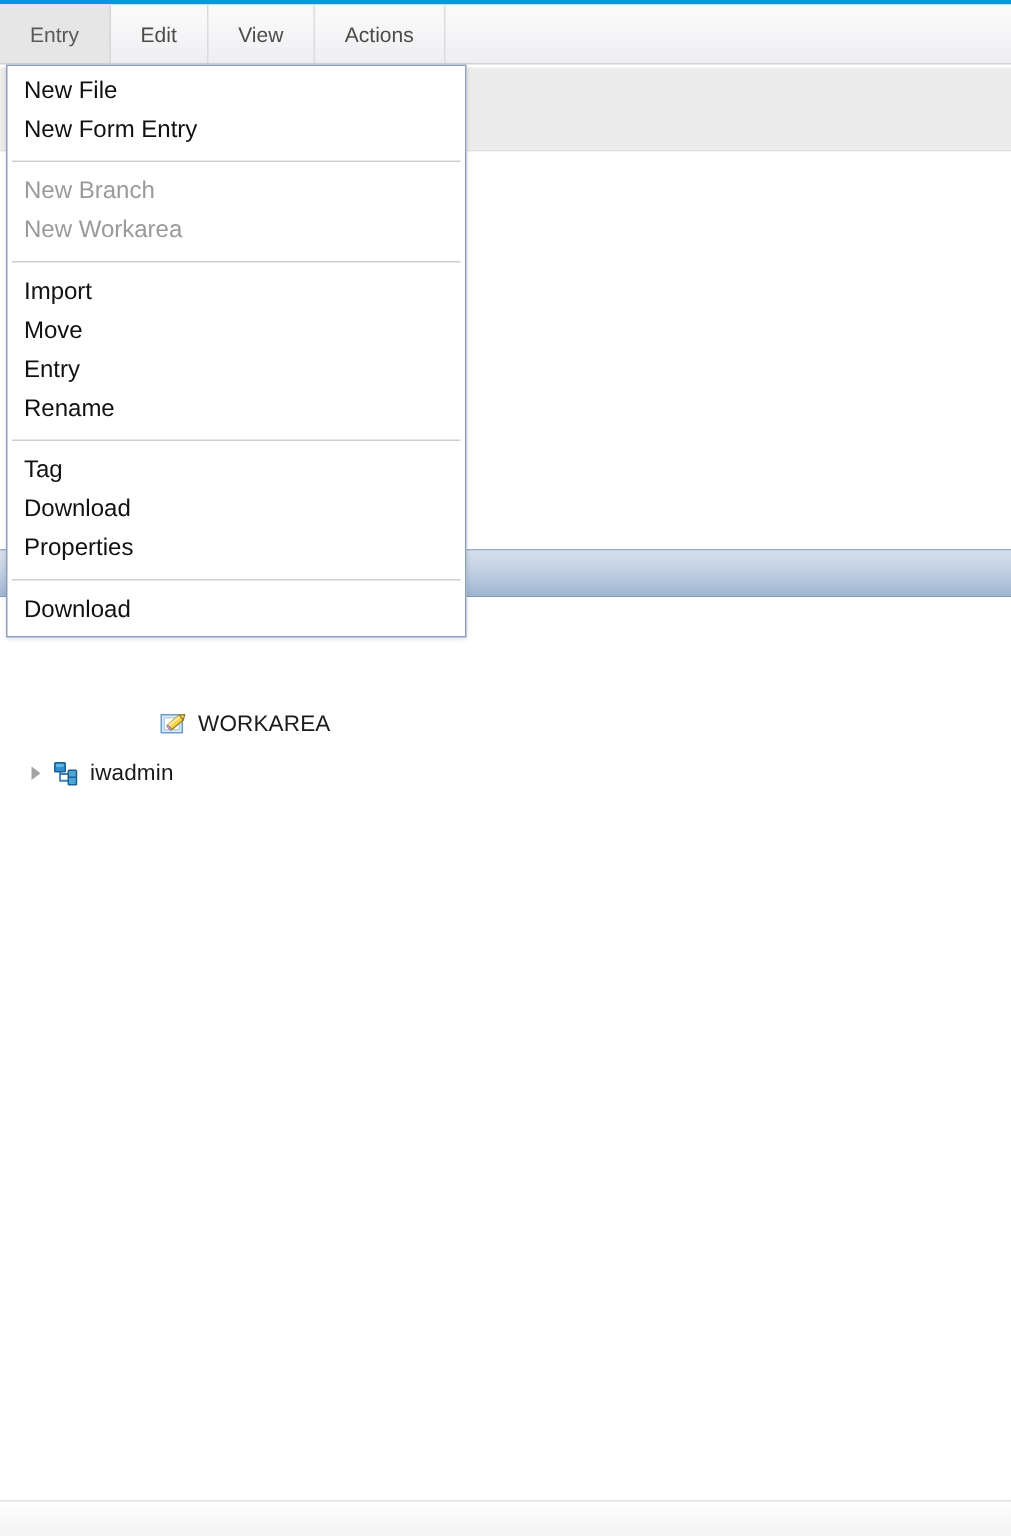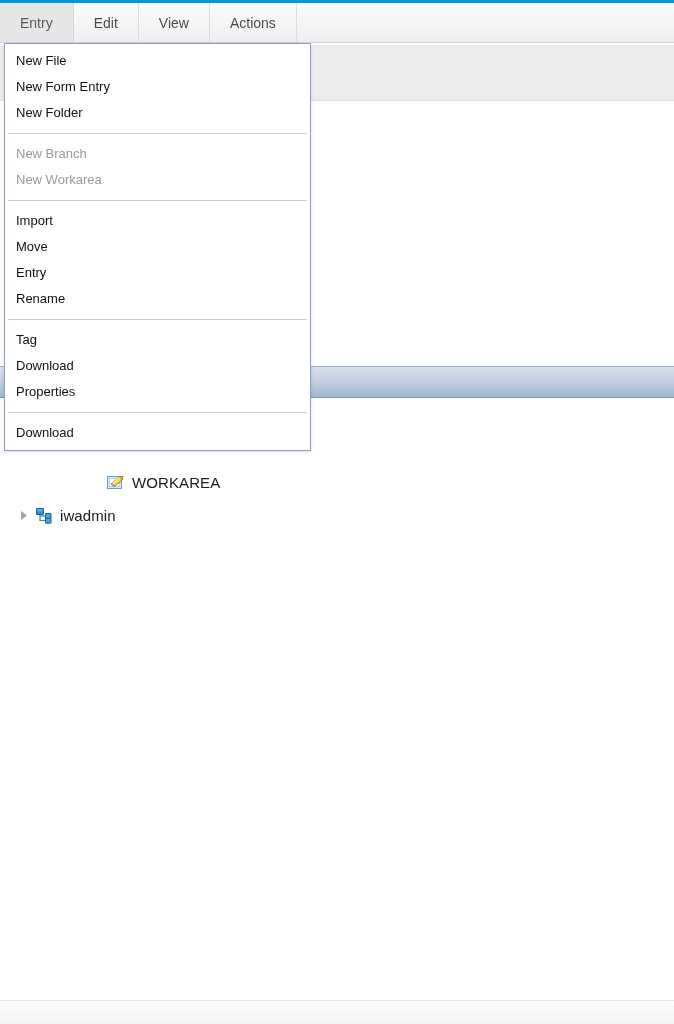--- a/index.html
+++ b/index.html
@@ -135,21 +135,21 @@
     left: 4px; top: 43px;
     width: 307px;
     background: #ffffff;
     border: 1px solid #8ba0c0;
     box-shadow: 0 1px 3px rgba(0,0,0,0.12);
     box-sizing: border-box;
     padding: 4px 0 4px 0;
     z-index: 40;
   }
   .menu-item {
-    font-size: 13px;
+    font-size: 16px;
     color: #111111;
     line-height: 26px;
     height: 26px;
     padding: 0 12px 0 11px;
     white-space: nowrap;
     cursor: default;
   }
   .menu-item.disabled {
     color: #9a9a9a;
     cursor: default;
@@ -236,21 +236,20 @@
     <span class="tree-label">iwadmin</span>
   </div>
 
 </div>
 
 <div id="file-menu">
 
   <div>
     <div class="menu-item">New File</div>
     <div class="menu-item">New Form Entry</div>
-    <div class="menu-item">New Folder</div>
   </div>
 
   <div class="menu-sep"></div>
 
   <div>
     <div class="menu-item disabled">New Branch</div>
     <div class="menu-item disabled">New Workarea</div>
   </div>
 
   <div class="menu-sep"></div>

